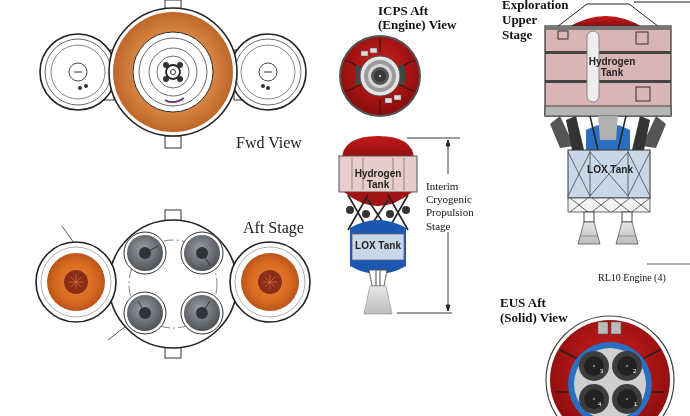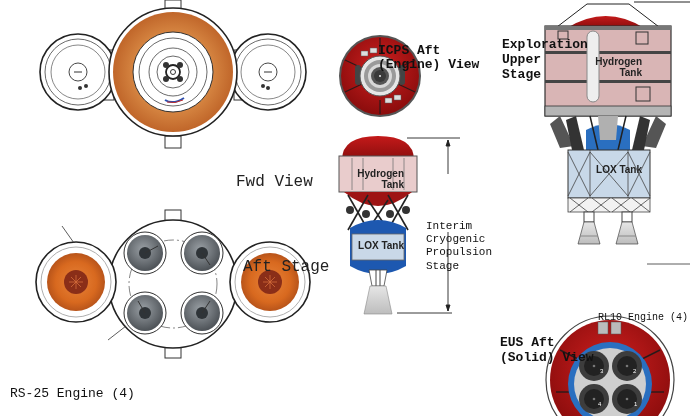--- a/index.html
+++ b/index.html
@@ -1,25 +1,25 @@
 <!DOCTYPE html>
 <html><head>
   <meta charset="utf-8">
   <style>
     html, body { margin: 0; padding: 0; background: #ffffff; }
     body { width: 690px; height: 416px; position: relative; overflow: hidden;
            font-family: "Liberation Sans", sans-serif; }
     .stage { position: absolute; left: 0; top: 0; width: 690px; height: 416px; }
-    .lbl { position: absolute; color: #111; font-family: Liberation Mono, monospace; line-height: 1.1; white-space: pre-line; margin-top: 40px; }
+    .lbl { position: absolute; color: #111; font-family: Liberation Serif, serif; line-height: 1.1; white-space: pre-line; }
     .lbl.big { font-size: 16px; color: #222; }
     .lbl.med { font-size: 13px; color: #111; }
     .lbl.bold { font-weight: bold; font-size: 13px; }
     .lbl.small { font-size: 10px; }
     .lbl.stageTxt { font-size: 11px; color: #111; line-height: 1.2; }
-    .tanklbl { position: absolute; font-weight: bold; font-size: 10px; color: #222; text-align: right; line-height: 1.1; white-space: pre-line; }
+    .tanklbl { position: absolute; font-weight: bold; font-size: 10px; color: #222; text-align: center; line-height: 1.1; white-space: pre-line; }
   </style>
 </head>
 <body>
 
 <div class="stage">
 <svg width="690" height="416" viewBox="0 0 690 416" xmlns="http://www.w3.org/2000/svg" style="position:absolute;left:0;top:0">
   <defs>
     <radialGradient id="gOrange" cx="50%" cy="50%" r="50%">
       <stop offset="60%" stop-color="#d98a45"></stop>
       <stop offset="100%" stop-color="#c0662a"></stop>
@@ -336,21 +336,20 @@
     </g>
     <text x="600" y="373" font-size="6" fill="#fff" font-family="Liberation Sans, sans-serif">3</text>
     <text x="633" y="373" font-size="6" fill="#fff" font-family="Liberation Sans, sans-serif">2</text>
     <text x="598" y="406" font-size="6" fill="#fff" font-family="Liberation Sans, sans-serif">4</text>
     <text x="634" y="406" font-size="6" fill="#fff" font-family="Liberation Sans, sans-serif">1</text>
   </g>
 </svg>
 
 <div class="lbl big" style="left:236px;top:134px;">Fwd View</div>
 <div class="lbl big" style="left:243px;top:219px;">Aft Stage</div>
-<div class="lbl med" style="left:10px;top:347px;">RS-25 Engine (4)</div>
 
 <div class="lbl bold" style="left:378px;top:4px;">ICPS Aft
 (Engine) View</div>
 
 <div class="tanklbl" style="left:352px;top:168px;width:52px;">Hydrogen
 Tank</div>
 <div class="tanklbl" style="left:352px;top:240px;width:52px;">LOX Tank</div>
 <div class="lbl stageTxt" style="left:426px;top:180px;">Interim
 Cryogenic
 Propulsion

